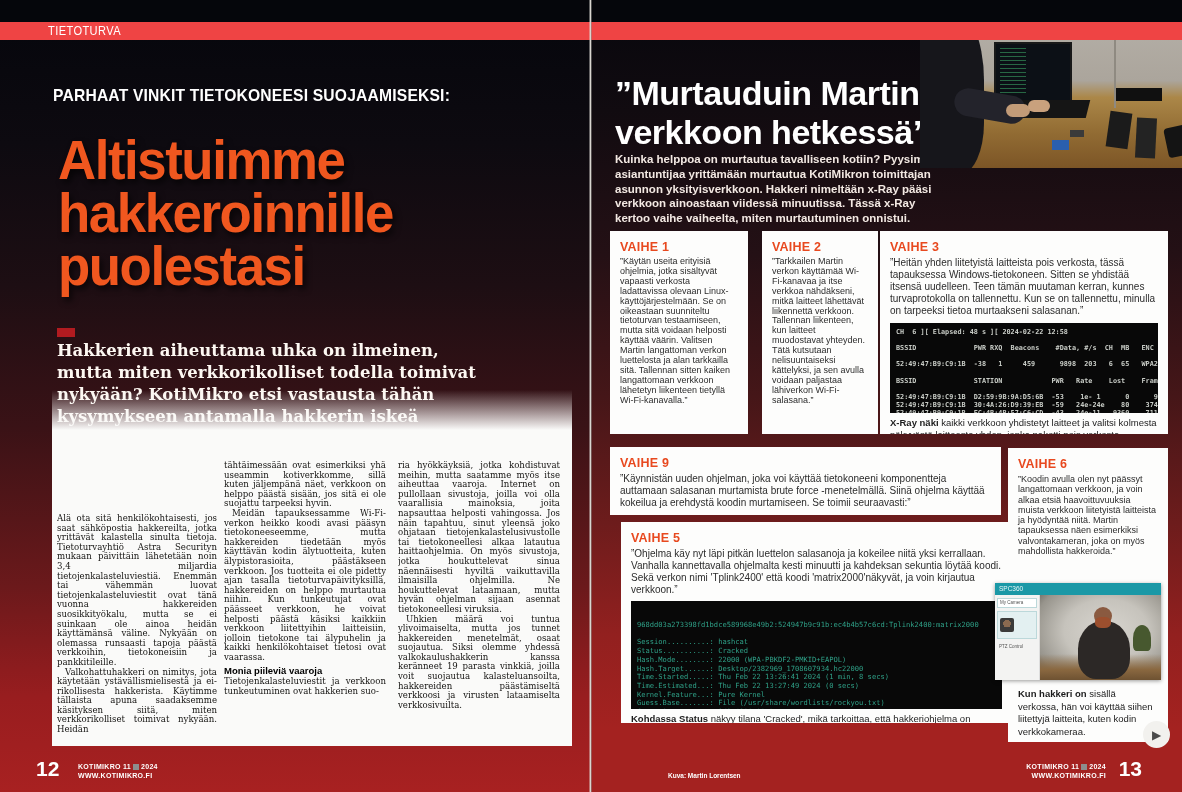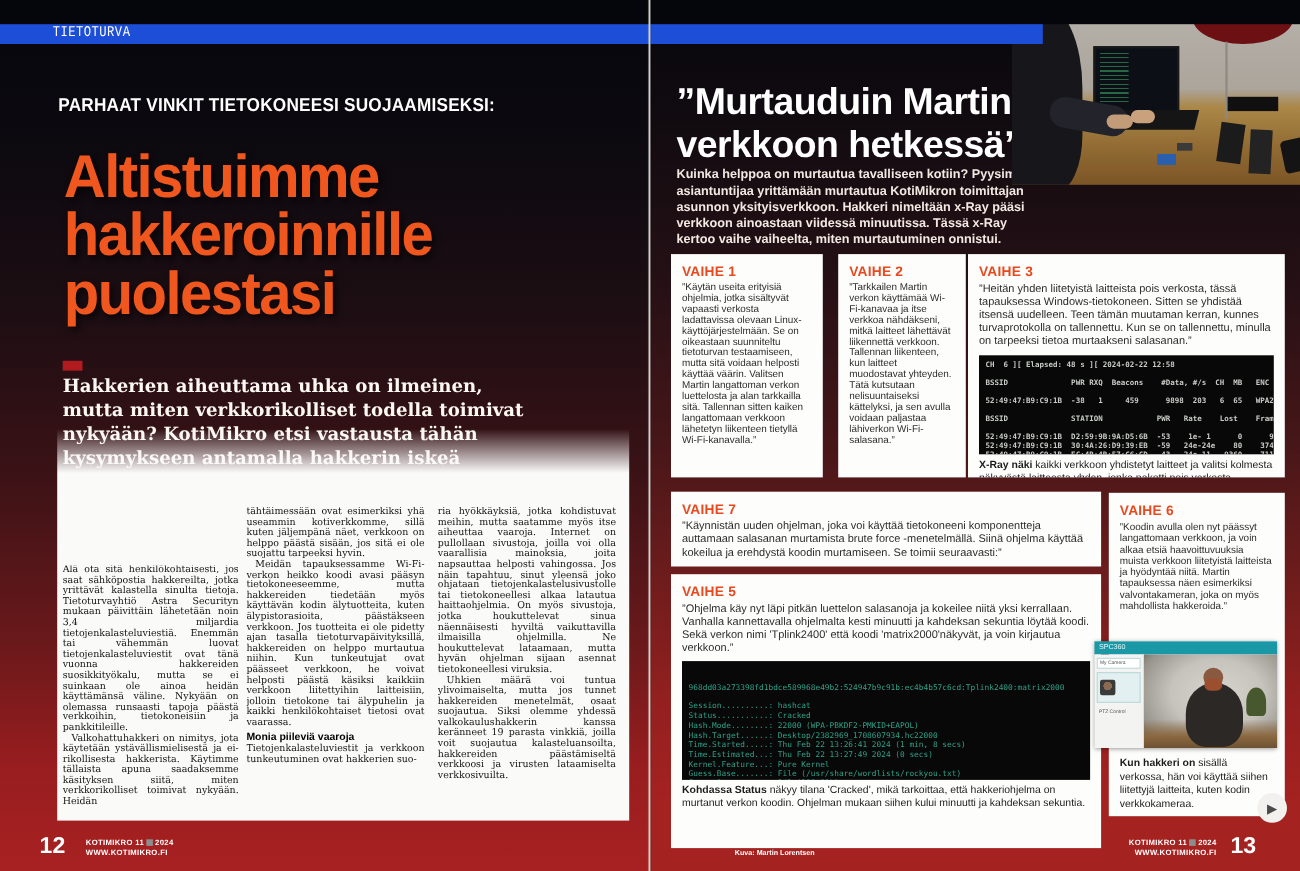--- a/index.html
+++ b/index.html
@@ -4,21 +4,21 @@
 <style>
   html,body{margin:0;padding:0;background:#222;}
   .spread{position:relative;width:1182px;height:792px;overflow:hidden;
     font-family:"Liberation Sans",sans-serif;}
   .page{position:absolute;top:0;height:792px;overflow:hidden;}
   .page-left{left:0;width:591px;
     background:linear-gradient(180deg,#05060c 0%,#0d0a10 18%,#1d0e13 36%,#3a1216 54%,#6b191b 74%,#981d1f 88%,#a82121 100%);}
   .page-right{left:591px;width:591px;
     background:linear-gradient(180deg,#07070d 0%,#110b10 14%,#241015 32%,#451618 50%,#6d1c1c 66%,#92201f 80%,#a42220 92%,#a42220 100%);}
   .top-black{position:absolute;left:0;top:0;width:1182px;height:22px;background:#05060b;z-index:4;}
-  .red-bar{position:absolute;left:0;top:22px;width:948px;height:18px;background:#1d4ed8;z-index:6;font-family:Liberation Mono, monospace;}
+  .red-bar{position:absolute;left:0;top:22px;width:1182px;height:18px;background:#ef4444;z-index:6;}
   .section-label{position:absolute;left:48px;top:1px;color:#fff;font-size:13.5px;letter-spacing:.5px;
     transform:scaleX(.82);transform-origin:left center;}
   .gutter{position:absolute;left:589px;top:0;width:3px;height:792px;z-index:8;
     background:linear-gradient(90deg,rgba(255,255,255,.15),#d9d6d0,rgba(0,0,0,.25));}
 
   
   .kicker{position:absolute;left:53px;top:86px;color:#fff;font-size:17px;font-weight:bold;letter-spacing:.2px;
     transform:scaleX(.92);transform-origin:left center;}
   .main-title{position:absolute;left:58px;top:134px;margin:0;color:#f0571f;font-size:55px;font-weight:800;
     line-height:53px;letter-spacing:-1.5px;transform:scaleX(.96);transform-origin:left top;
@@ -85,21 +85,21 @@
   .intro{position:absolute;left:24px;top:152px;width:334px;margin:0;color:#f3e9e3;font-size:11.5px;
     font-weight:bold;line-height:14.8px;}
   .photo-caption{position:absolute;left:339px;top:172px;width:238px;color:#fff;font-size:10.5px;line-height:13.5px;z-index:5;}
   .cap-lead{font-weight:800;}
 
   .stepbox{position:absolute;background:#fdfdfc;padding:9px 10px;box-sizing:border-box;overflow:hidden;}
   .b1{left:19px;top:231px;width:138px;height:203px;}
   .b2{left:171px;top:231px;width:116px;height:203px;}
   .b3{left:289px;top:231px;width:288px;height:203px;}
   .b4{left:19px;top:447px;width:391px;height:68px;}
-  .b5{left:19px;top:522px;width:391px;height:249px;}
+  .b5{left:30px;top:522px;width:391px;height:201px;}
   .b6{left:417px;top:448px;width:160px;height:294px;}
   .step-title{color:#e8491f;font-size:12.5px;font-weight:800;margin:0 0 3px 0;letter-spacing:.2px;}
   .step-text{color:#2c2c2c;font-size:9px;line-height:9.9px;margin:0;}
   .b3 .step-text,.b4 .step-text,.b5 .step-text{font-size:10px;line-height:12px;}
   .b6 .step-text{line-height:10.3px;}
 
   .terminal{background:#080808;color:#c9cdc7;font-family:"DejaVu Sans Mono",monospace;
     white-space:pre;overflow:hidden;box-sizing:border-box;}
   .t3{margin-top:6px;width:268px;height:90px;font-size:6.8px;line-height:8.1px;padding:5px 6px;font-weight:bold;}
   .t5{margin-top:5px;width:371px;height:108px;font-size:7.1px;line-height:8.7px;padding:20px 6px;color:#2fa188;}
@@ -212,21 +212,21 @@
 BSSID              STATION            PWR   Rate    Lost    Frames  Not
 
 52:49:47:B9:C9:1B  D2:59:9B:9A:D5:6B  -53    1e- 1      0      96
 52:49:47:B9:C9:1B  30:4A:26:D9:39:EB  -59   24e-24e    80    3740
 52:49:47:B9:C9:1B  EC:4B:4B:57:C6:CD  -43   24e-11   9360    7118</div>
       <div class="term-caption">
         <span class="cap-lead">X-Ray näki</span><span> kaikki verkkoon yhdistetyt laitteet ja valitsi kolmesta näkyvästä laitteesta yhden, jonka pakotti pois verkosta.</span>
       </div>
     </div>
     <div class="stepbox b4">
-      <h3 class="step-title">VAIHE 7</h3>
+      <h3 class="step-title">VAIHE 9</h3>
       <p class="step-text">”Käynnistän uuden ohjelman, joka voi käyttää tietokoneeni komponentteja auttamaan salasanan murtamista brute force -menetelmällä. Siinä ohjelma käyttää kokeilua ja erehdystä koodin murtamiseen. Se toimii seuraavasti:”</p>
     </div>
     <div class="stepbox b5">
       <h3 class="step-title">VAIHE 5</h3>
       <p class="step-text">”Ohjelma käy nyt läpi pitkän luettelon salasanoja ja kokeilee niitä yksi kerrallaan. Vanhalla kannettavalla ohjelmalta kesti minuutti ja kahdeksan sekuntia löytää koodi. Sekä verkon nimi 'Tplink2400' että koodi 'matrix2000'näkyvät, ja voin kirjautua verkkoon.”</p>
       <div class="terminal t5">968dd03a273398fd1bdce589968e49b2:524947b9c91b:ec4b4b57c6cd:Tplink2400:matrix2000
 
 Session..........: hashcat
 Status...........: Cracked
 Hash.Mode........: 22000 (WPA-PBKDF2-PMKID+EAPOL)

